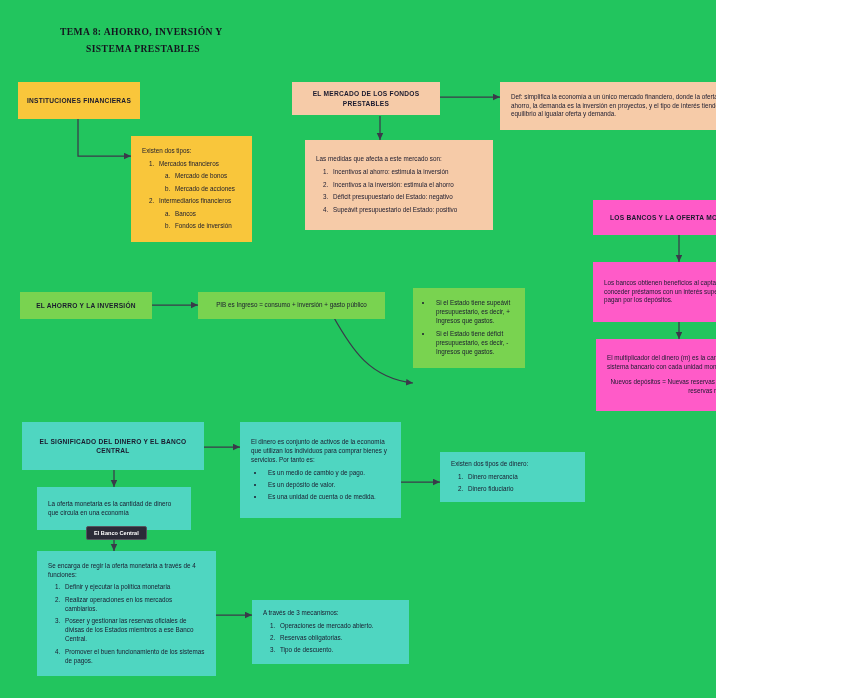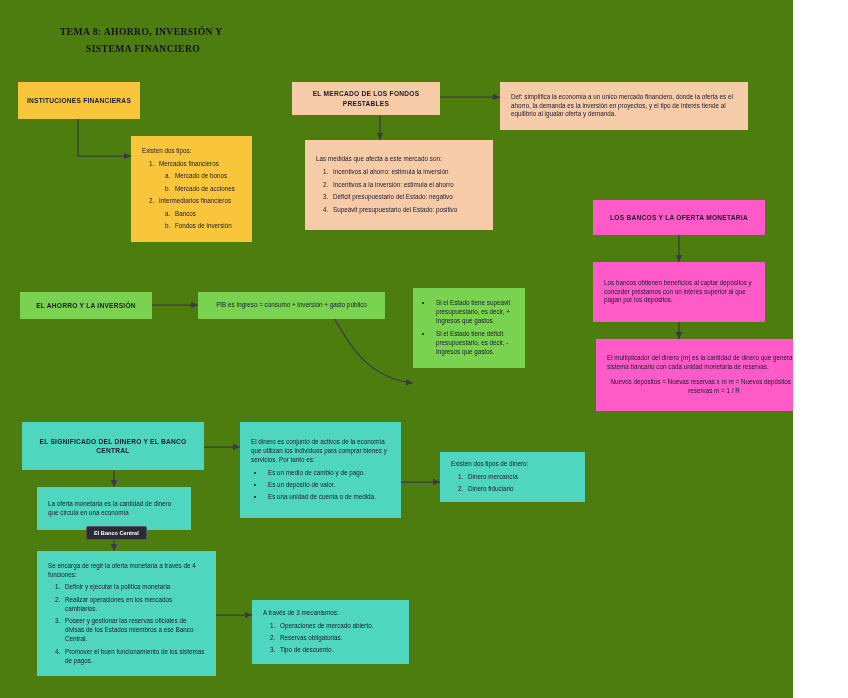--- a/index.html
+++ b/index.html
@@ -6,24 +6,25 @@
     margin: 0;
     padding: 0;
     background: #ffffff;
   }
   body {
     font-family: "Liberation Sans", sans-serif;
     color: #1a1a2e;
   }
   #canvas {
     position: relative;
-    width: 793px;
+    width: 709px;
     height: 698px;
-    background: #4d7c0f;
+    background: #22c55e;
     overflow: hidden;
+    padding-left: 7px;
   }
   .box {
     position: absolute;
     box-sizing: border-box;
     line-height: 1.42;
   }
   .hdr {
     display: flex;
     align-items: center;
     justify-content: center;
@@ -91,21 +92,21 @@
     white-space: nowrap;
   }
 </style>
 </head>
 <body>
 
 <div id="canvas">
 
   <div class="title" style="left:60px; top:24px; width:300px;">
     <div>TEMA 8: AHORRO, INVERSIÓN Y</div>
-    <div style="padding-left:26px;">SISTEMA FINANCIERO</div>
+    <div style="padding-left:26px;">SISTEMA PRESTABLES</div>
   </div>
 
   <svg class="arrows" viewBox="0 0 848 698">
     <defs>
       <marker id="ah" markerWidth="7" markerHeight="7" refX="5.6" refY="2.6" orient="auto">
         <path d="M0,0 L5.6,2.6 L0,5.2 z" fill="#3a3a4a"></path>
       </marker>
     </defs>
     <g stroke="#3a3a4a" stroke-width="1.25" fill="none" marker-end="url(#ah)">
 

